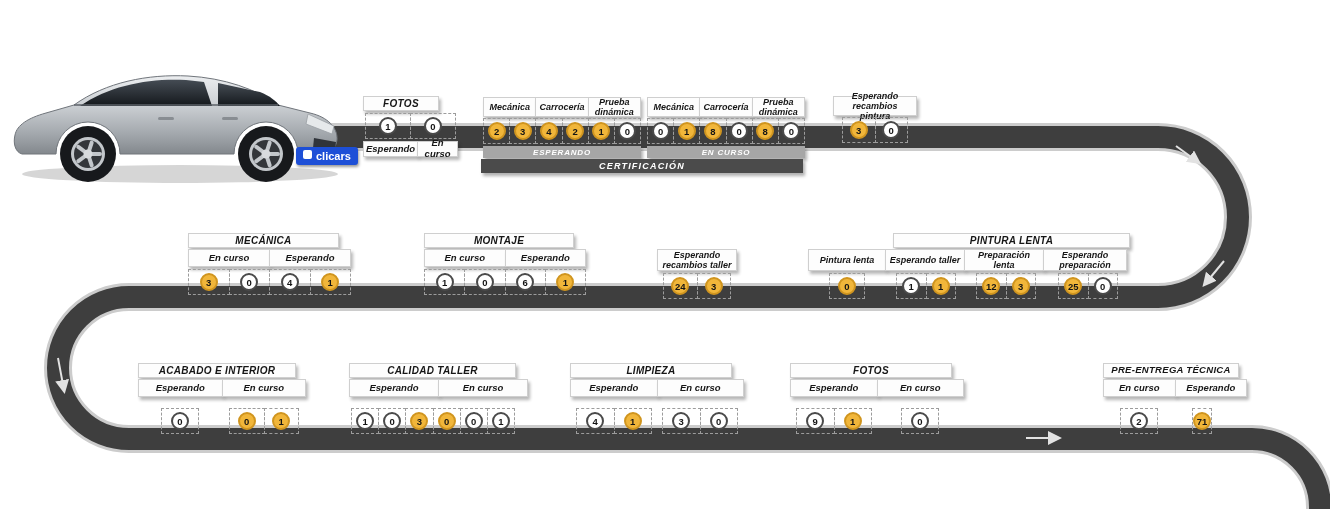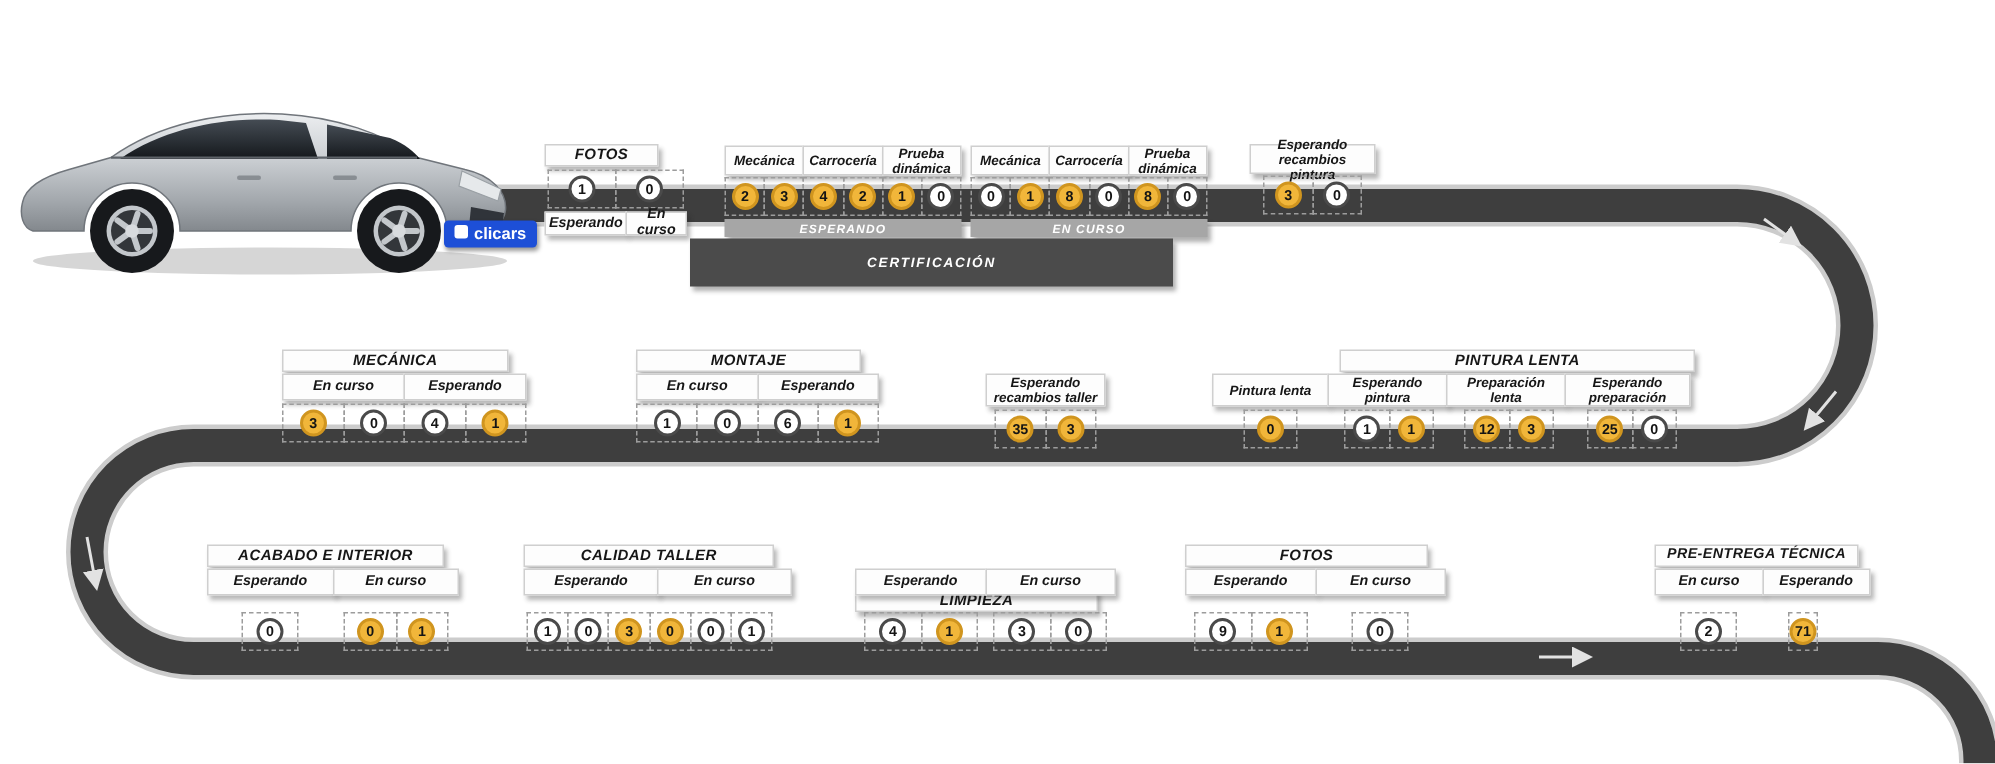--- a/index.html
+++ b/index.html
@@ -196,21 +196,21 @@
           <span class="c y">8</span>
         </div>
       <div class="cell">
           <span class="c">0</span>
         </div>
     </div>
   </div>
 
   <div class="gbar gray" style="left:483px;top:146px;width:158px;height:12px;">ESPERANDO</div>
   <div class="gbar gray" style="left:647px;top:146px;width:158px;height:12px;">EN CURSO</div>
-  <div class="gbar dark" style="left:460px;top:159px;width:322px;height:32px;">CERTIFICACIÓN</div>
+  <div class="gbar dark" style="left:481px;top:159px;width:322px;height:14px;">CERTIFICACIÓN</div>
 
   <div class="station" style="left:833px;top:96px;width:84px;">
     <div class="row">
       <div class="wbox lbl" style="flex:1;height:20px;">Esperando recambios pintura</div>
     </div>
     <div class="row" style="top:21px;left:9px;right:9px;">
       <div class="cell">
           <span class="c y">3</span>
         </div>
       <div class="cell">
@@ -266,35 +266,35 @@
         </div>
     </div>
   </div>
 
   <div class="station" style="left:657px;top:249px;width:80px;">
     <div class="row">
       <div class="wbox lbl" style="flex:1;height:22px;">Esperando recambios taller</div>
     </div>
     <div class="row" style="top:24px;left:6px;right:6px;">
       <div class="cell">
-          <span class="c y">35</span>
+          <span class="c y">24</span>
         </div>
       <div class="cell">
           <span class="c y">3</span>
         </div>
     </div>
   </div>
 
   <div class="station" style="left:808px;top:233px;width:322px;">
     <div class="row" style="left:85px;">
       <div class="wbox title" style="flex:1;height:15px;">PINTURA LENTA</div>
     </div>
     <div class="row" style="top:16px;">
       <div class="wbox lbl" style="width:78px;height:22px;">Pintura lenta</div>
-      <div class="wbox lbl" style="width:80px;height:22px;">Esperando pintura</div>
+      <div class="wbox lbl" style="width:80px;height:22px;">Esperando taller</div>
       <div class="wbox lbl" style="width:80px;height:22px;">Preparación lenta</div>
       <div class="wbox lbl" style="width:84px;height:22px;">Esperando preparación</div>
     </div>
     <div class="row" style="top:40px;height:26px;">
       <div class="grp" style="left:21px;width:36px;">
         <div class="cell">
             <span class="c y">0</span>
           </div>
       </div>
       <div class="grp" style="left:88px;width:60px;">
@@ -374,21 +374,21 @@
           <span class="c">0</span>
         </div>
       <div class="cell">
           <span class="c">1</span>
         </div>
     </div>
   </div>
 
   <div class="station" style="left:570px;top:363px;width:174px;">
     <div class="row center">
-      <div class="wbox title" style="width:162px;height:15px;margin-top:30px;">LIMPIEZA</div>
+      <div class="wbox title" style="width:162px;height:15px;">LIMPIEZA</div>
     </div>
     <div class="row" style="top:16px;">
       <div class="wbox lbl lbl-lg" style="flex:1;height:18px;">Esperando</div>
       <div class="wbox lbl lbl-lg" style="flex:1;height:18px;">En curso</div>
     </div>
     <div class="row" style="top:45px;height:26px;">
       <div class="grp" style="left:6px;width:76px;">
         <div class="cell">
             <span class="c">4</span>
           </div>

